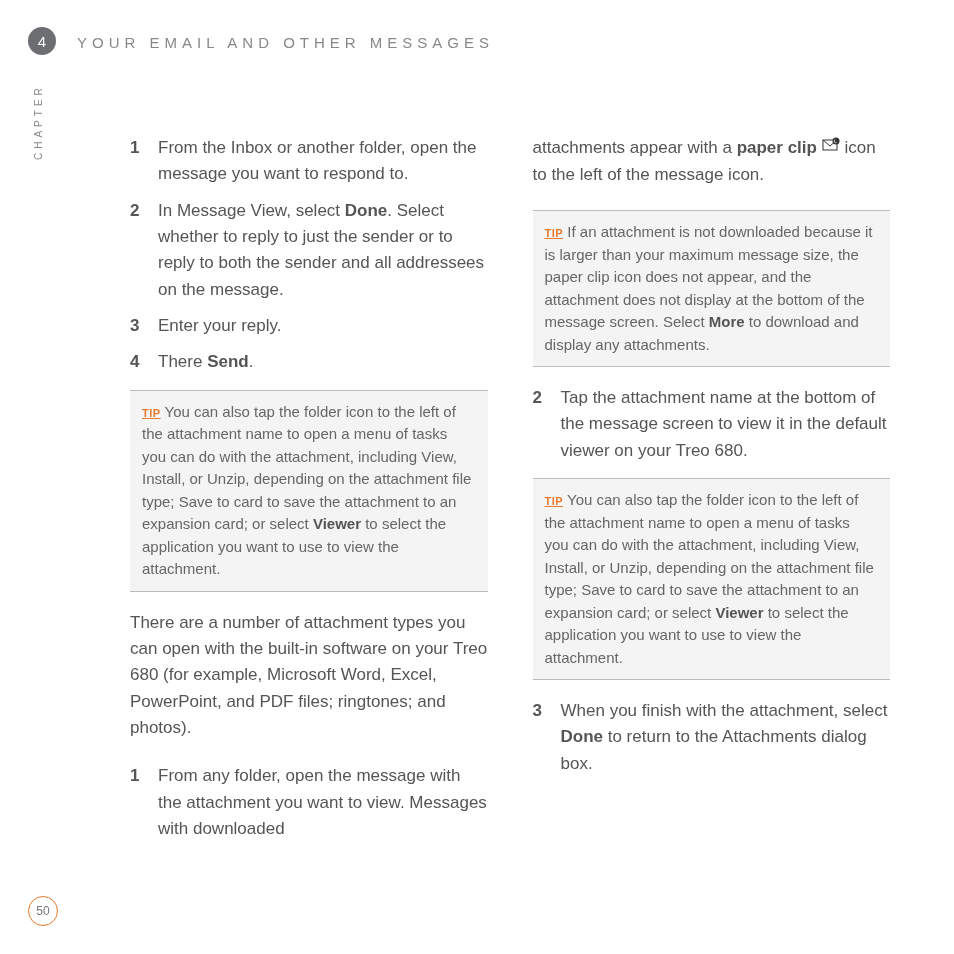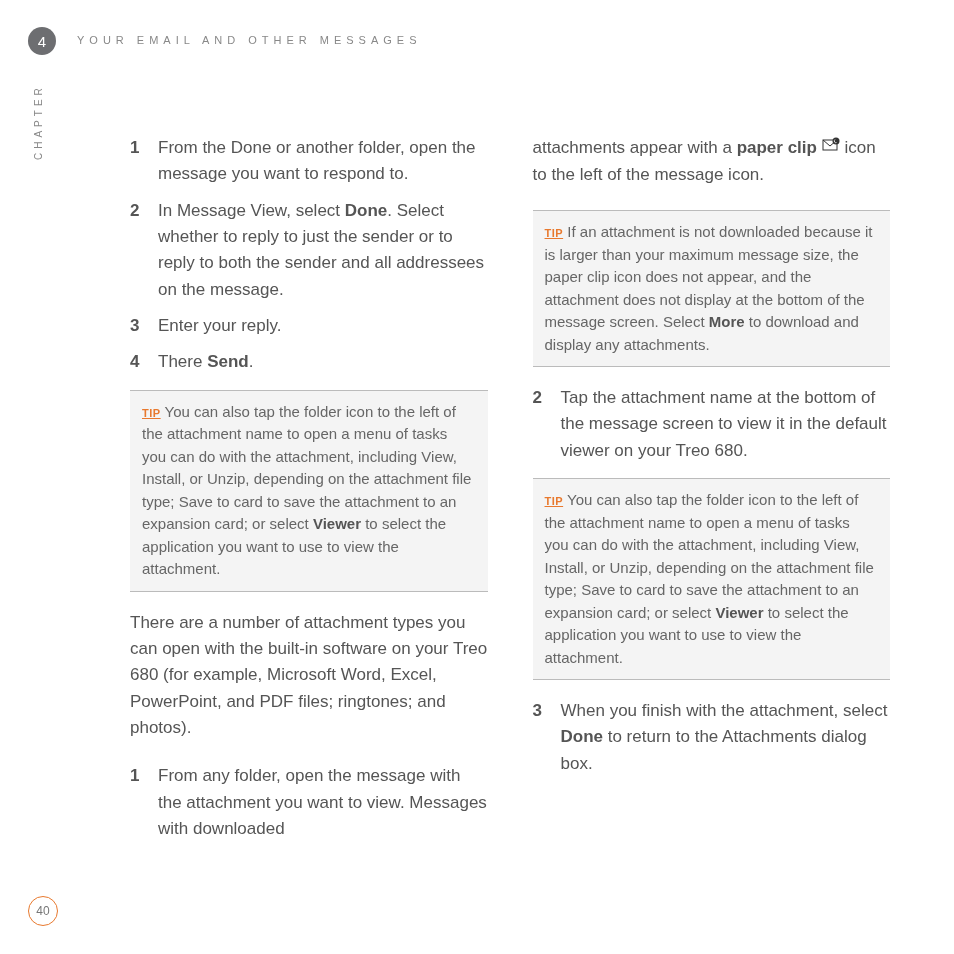--- a/index.html
+++ b/index.html
@@ -30,21 +30,21 @@
     display: flex;
     align-items: center;
     justify-content: center;
     font-size: 15px;
     font-weight: 400;
   }
   .header-title {
     position: absolute;
     top: 34px;
     left: 77px;
-    font-size: 11px;
+    font-size: 15px;
     letter-spacing: 5px;
     color: #888;
     font-weight: 300;
   }
   .sidebar-label {
     position: absolute;
     top: 160px;
     left: 33px;
     transform: rotate(-90deg);
     transform-origin: left top;
@@ -133,21 +133,21 @@
 <div class="page">
   <div class="chapter-badge">4</div>
   <div class="header-title">YOUR EMAIL AND OTHER MESSAGES</div>
   <div class="sidebar-label">CHAPTER</div>
 
   <div class="content">
 
     <div class="col">
       <div class="step">
         <div class="step-num">1</div>
-        <div class="step-body">From the Done or another folder, open the message you want to respond to.</div>
+        <div class="step-body">From the Inbox or another folder, open the message you want to respond to.</div>
       </div>
       <div class="step">
         <div class="step-num">2</div>
         <div class="step-body"><span>In Message View, select </span><b>Done</b><span>. Select whether to reply to just the sender or to reply to both the sender and all addressees on the message.</span></div>
       </div>
       <div class="step">
         <div class="step-num">3</div>
         <div class="step-body">Enter your reply.</div>
       </div>
       <div class="step">
@@ -197,14 +197,14 @@
         <span> <span>You can also tap the folder icon to the left of the attachment name to open a menu of tasks you can do with the attachment, including View, Install, or Unzip, depending on the attachment file type; Save to card to save the attachment to an expansion card; or select </span><b>Viewer</b><span> to select the application you want to use to view the attachment.</span></span>
       </div>
 
       <div class="step">
         <div class="step-num">3</div>
         <div class="step-body"><span>When you finish with the attachment, select </span><b>Done</b><span> to return to the Attachments dialog box.</span></div>
       </div>
     </div>
   </div>
 
-  <div class="page-number">40</div>
+  <div class="page-number">50</div>
 </div>
 
 </body></html>

